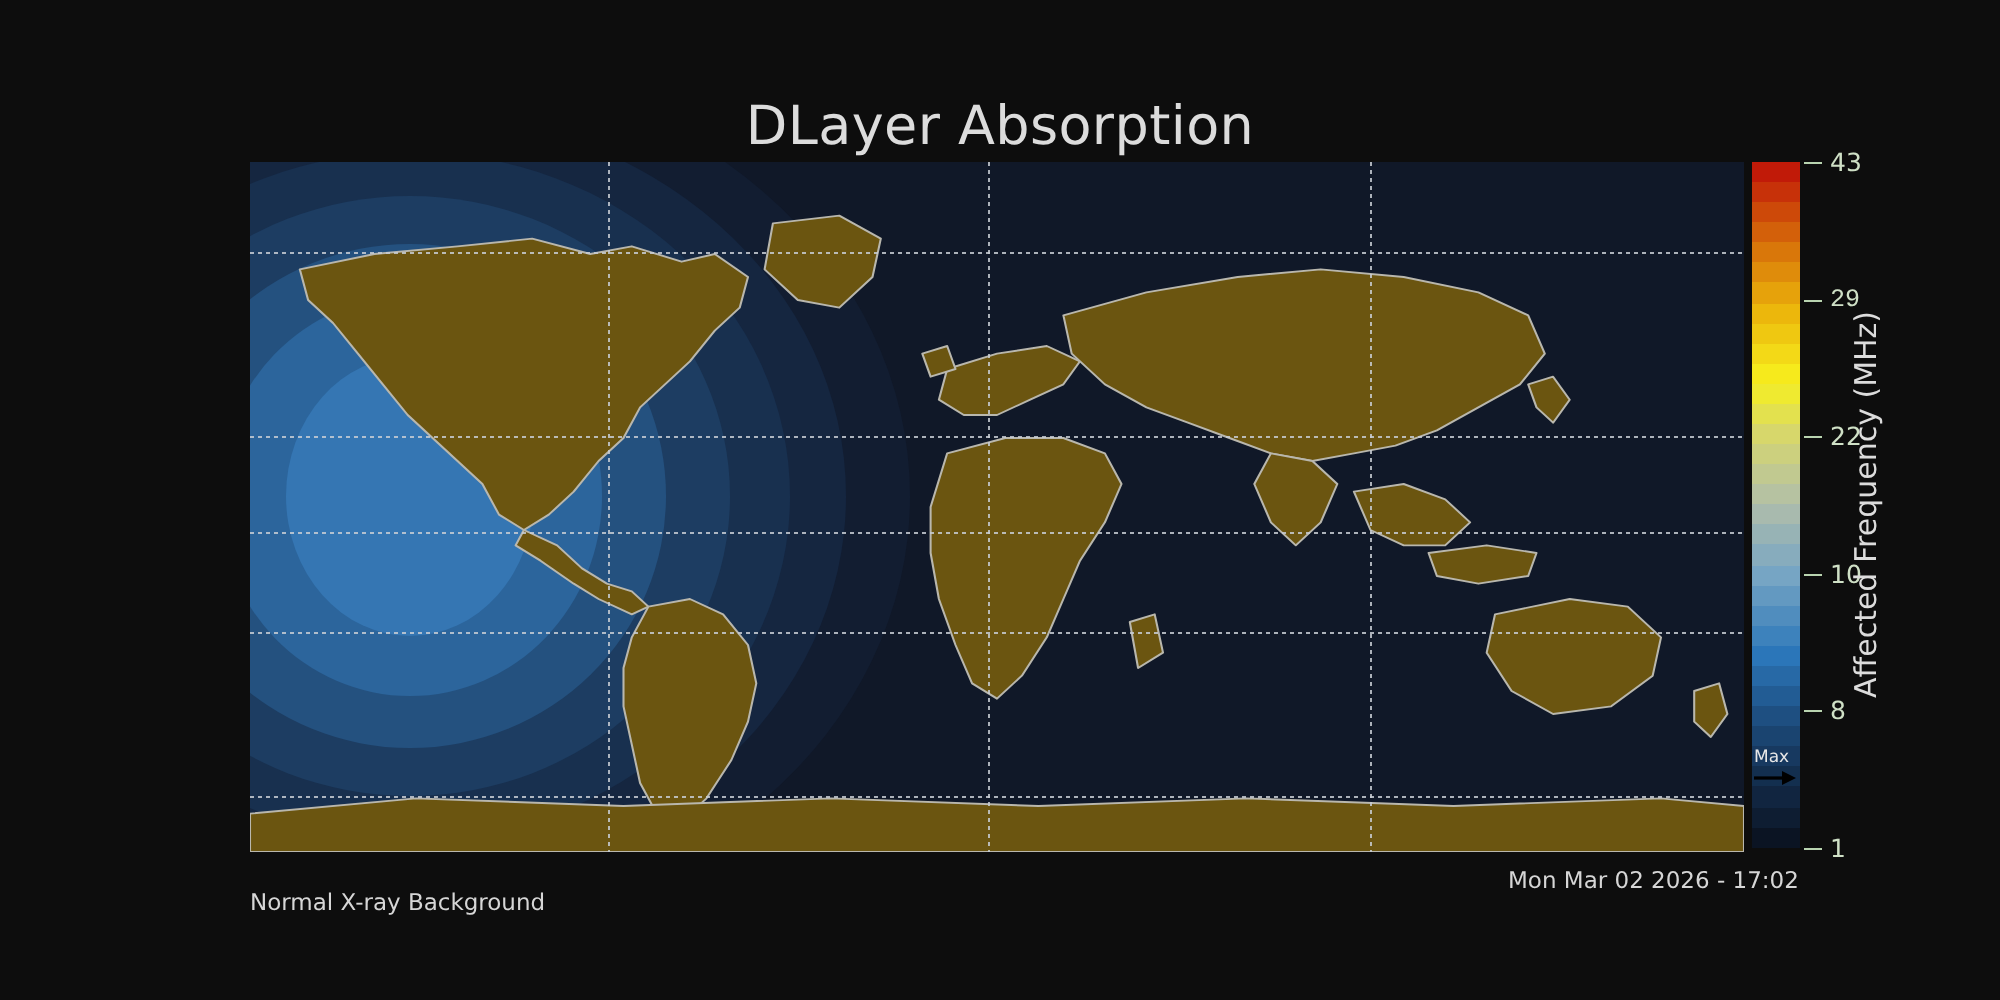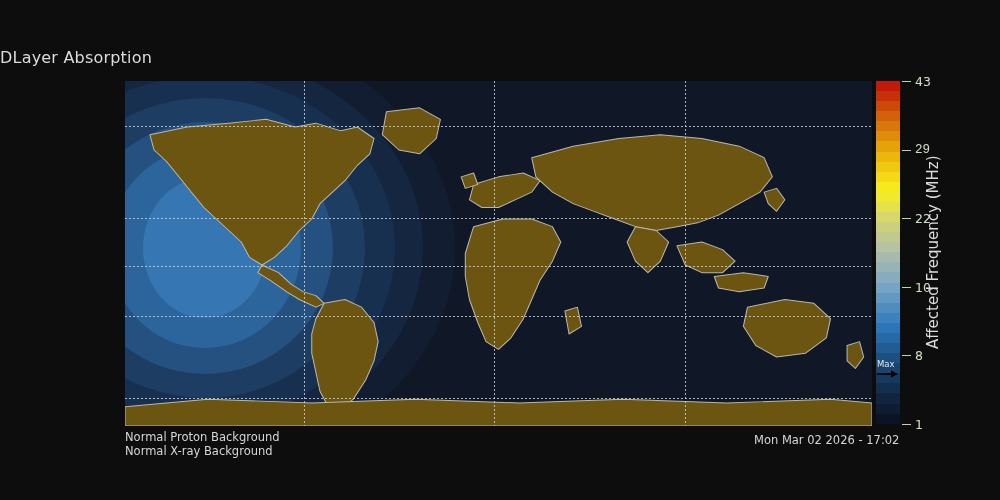--- a/index.html
+++ b/index.html
@@ -1,21 +1,21 @@
 <!DOCTYPE html>
 <html><head>
 <meta charset="utf-8">
 <style>
   html,body{margin:0;padding:0;background:#0d0d0d;}
   body{width:1000px;height:500px;overflow:hidden;
        font-family:"DejaVu Sans","Liberation Sans",sans-serif;}
   #root{position:relative;width:1000px;height:500px;background:#0d0d0d;}
 
-  #title{position:absolute;left:0;top:48px;width:1000px;text-align:left;
-         color:#dcdcdc;font-size:16px;letter-spacing:.2px;}
+  #title{position:absolute;left:0;top:48px;width:1000px;text-align:center;
+         color:#dcdcdc;font-size:27px;letter-spacing:.2px;}
 
   
   #mapbox{position:absolute;left:125px;top:81px;width:747px;height:345px;
           background:#111a2b;overflow:hidden;}
   #ocean{position:absolute;inset:0;background:#101828;}
 
   .coast{position:absolute;left:0;top:0;width:747px;height:345px;}
 
   
   .grid-h{position:absolute;left:0;width:747px;height:1px;
@@ -26,21 +26,21 @@
   
   #cbar{position:absolute;left:876px;top:81px;width:24px;height:343px;}
   .cb-seg{width:100%;}
   .cb-tick{position:absolute;left:26px;width:9px;height:1px;background:#b9d4b0;}
   .cb-lab{position:absolute;left:39px;color:#cfe0c6;font-size:12.5px;
           transform:translateY(-50%);white-space:nowrap;}
   #cb-title{position:absolute;left:922px;top:81px;height:343px;width:22px;
             color:#dcdcdc;font-size:15px;
             writing-mode:vertical-rl;transform:rotate(180deg);
             display:flex;align-items:center;justify-content:center;}
-  #maxmark{position:absolute;left:876px;top:360px;width:36px;height:22px;}
+  #maxmark{position:absolute;left:876px;top:375px;width:36px;height:22px;}
   #maxmark .mx-txt{position:absolute;left:1px;top:-1px;color:#e8e8e8;font-size:8.5px;}
   #maxmark .mx-arrow{position:absolute;left:1px;top:10px;width:22px;height:8px;}
 
   
   .note{position:absolute;left:125px;color:#d6d6d6;font-size:11.5px;}
   #note1{top:430px;}
   #note2{top:444px;}
   #stamp{position:absolute;left:722px;top:433px;color:#d6d6d6;font-size:11.5px;margin-left:32px;}
   #copyright{position:absolute;left:10px;top:478px;color:#d0d0d0;font-size:11.5px;
              font-style:italic;}
@@ -182,17 +182,16 @@
   <div id="cb-title">Affected Frequency (MHz)</div>
 
   <div id="maxmark">
     <span class="mx-txt">Max</span>
     <svg class="mx-arrow" viewBox="0 0 22 8">
       <path d="M0,4 L15,4" stroke="#000" stroke-width="1.6"></path>
       <path d="M14,0.5 L21,4 L14,7.5 Z" fill="#000"></path>
     </svg>
   </div>
 
-  <div class="note" id="note1">Normal Proton Background</div>
   <div class="note" id="note2">Normal X-ray Background</div>
   <div id="stamp">Mon Mar 02 2026 - 17:02</div>
 
 </div>
 
 </body></html>

